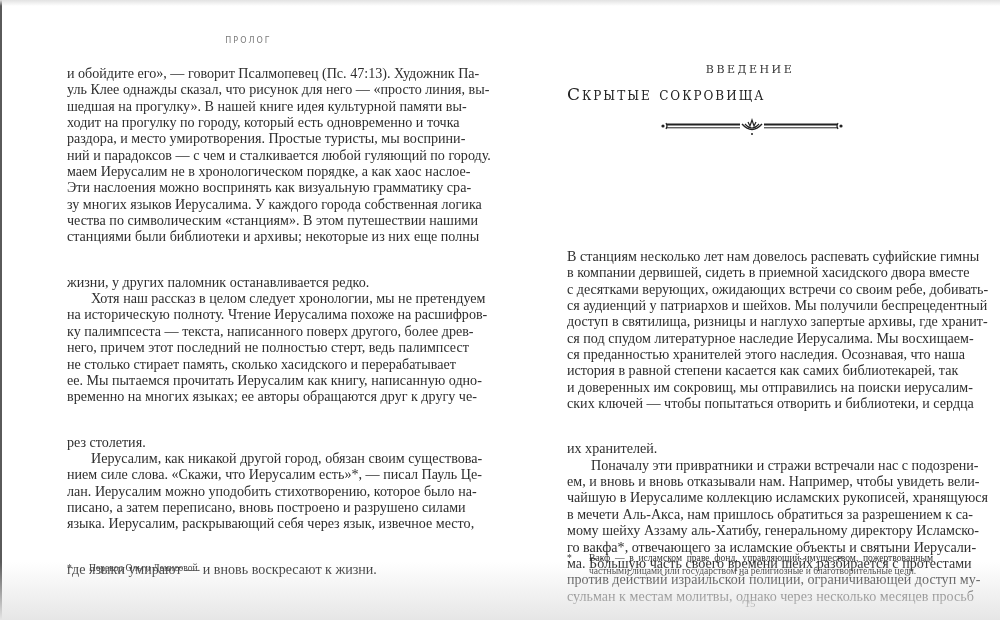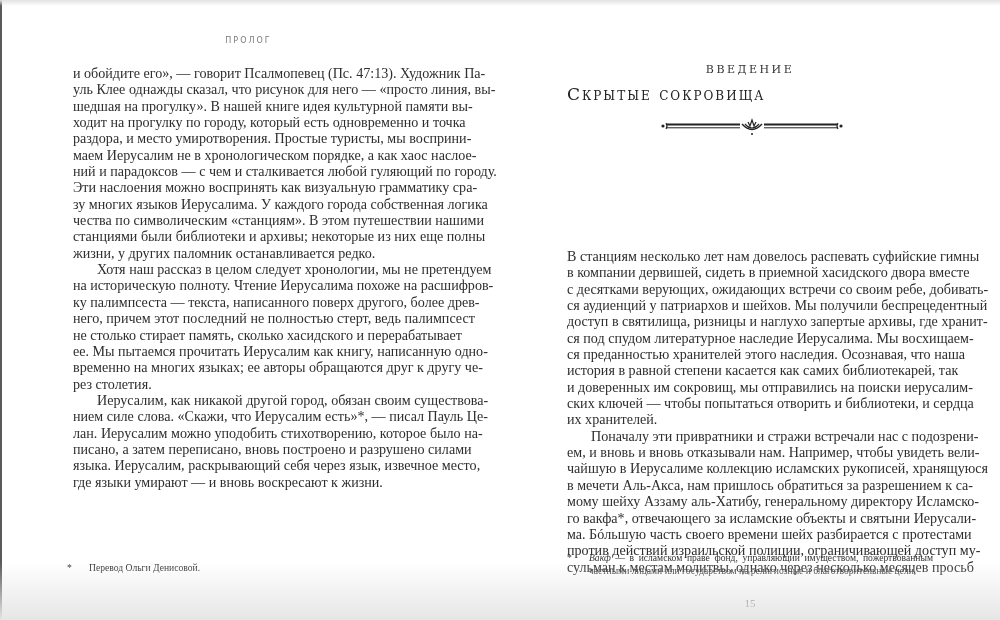--- a/index.html
+++ b/index.html
@@ -14,62 +14,62 @@
   .top-shade { position:absolute; left:0; top:0; width:1000px; height:6px;
     background:linear-gradient(to bottom, #e2e2e2, rgba(255,255,255,0)); }
   .bottom-shade { position:absolute; left:0; bottom:0; width:1000px; height:58px;
     background:linear-gradient(to bottom, rgba(255,255,255,0), #e6e6e6); }
 
   .running-head { position:absolute; top:36px; left:67px; width:363px; text-align:center;
     font-family:"DejaVu Sans","Liberation Sans",sans-serif; font-size:8px; letter-spacing:2px; color:#7a7a7a; }
 
   .col { position:absolute; font-family:"Liberation Serif","DejaVu Serif",serif; font-size:14.1px; line-height:16.35px; color:#2e2e2e; }
   .col .line { white-space:nowrap; text-align:justify; text-align-last:justify; height:16.35px; }
-  .col .line.last { text-align-last:left; }
+  .col .line.last { text-align-last:left;margin-top:29px; }
   .col .line.indent { padding-left:24px; }
-  .left-col { left:73px; top:65px; width:363px; }
+  .left-col { left:67px; top:65px; width:363px; }
   .right-col { left:567px; top:248px; width:366px; }
 
   .chapter-label { position:absolute; top:63px; left:567px; width:366px; text-align:center;
     font-family:"DejaVu Serif","Liberation Serif",serif; font-size:11px; letter-spacing:2.5px; color:#333; }
   .chapter-title { position:absolute; top:84px; left:567px; width:366px; text-align:left;
     font-family:"DejaVu Serif","Liberation Serif",serif; font-size:17px; letter-spacing:2px; color:#222;
     font-variant:small-caps; }
   .ornament { position:absolute; top:115px; left:660px; width:184px; height:22px; }
 
   .footnote { position:absolute; font-family:"Liberation Serif","DejaVu Serif",serif; font-size:9.6px; line-height:12.5px; color:#333; }
   .fn-left { left:67px; top:562px; }
   .fn-right { left:567px; top:552px; width:366px; }
   .fn-mark { position:absolute; left:0; top:0; }
   .fn-text { position:absolute; left:22px; top:0; white-space:nowrap; }
   .fn-right .fn-text { width:344px; }
   .fn-right .fn-text .line { white-space:nowrap; text-align:justify; text-align-last:justify; }
   .fn-right .fn-text .line.last { text-align-last:left; }
-  .italic { font-style:italic; }
+  .italic { }
 
   .page-number { position:absolute; top:597px; left:567px; width:366px; text-align:center;
     font-family:"Liberation Serif","DejaVu Serif",serif; font-size:11px; color:#333; }
 </style>
 </head>
 <body>
 
 <div class="spread">
   <div class="left-edge"></div>
   <div class="top-shade"></div>
 
   <div>
     <div class="running-head">ПРОЛОГ</div>
     <div class="col left-col" id="left-col">
         <div class="line">и обойдите его», — говорит Псалмопевец (Пс. 47:13). Художник Па-</div>
         <div class="line">уль Клее однажды сказал, что рисунок для него — «просто линия, вы-</div>
         <div class="line">шедшая на прогулку». В нашей книге идея культурной памяти вы-</div>
         <div class="line">ходит на прогулку по городу, который есть одновременно и точка</div>
         <div class="line">раздора, и место умиротворения. Простые туристы, мы восприни-</div>
+        <div class="line">ний и парадоксов — с чем и сталкивается любой гуляющий по городу.</div>
         <div class="line">маем Иерусалим не в хронологическом порядке, а как хаос наслое-</div>
-        <div class="line">ний и парадоксов — с чем и сталкивается любой гуляющий по городу.</div>
         <div class="line">Эти наслоения можно воспринять как визуальную грамматику сра-</div>
         <div class="line">зу многих языков Иерусалима. У каждого города собственная логика</div>
         <div class="line">чества по символическим «станциям». В этом путешествии нашими</div>
         <div class="line">станциями были библиотеки и архивы; некоторые из них еще полны</div>
         <div class="line last">жизни, у других паломник останавливается редко.</div>
         <div class="line indent">Хотя наш рассказ в целом следует хронологии, мы не претендуем</div>
         <div class="line">на историческую полноту. Чтение Иерусалима похоже на расшифров-</div>
         <div class="line">ку палимпсеста — текста, написанного поверх другого, более древ-</div>
         <div class="line">него, причем этот последний не полностью стерт, ведь палимпсест</div>
         <div class="line">не столько стирает память, сколько хасидского и перерабатывает</div>

